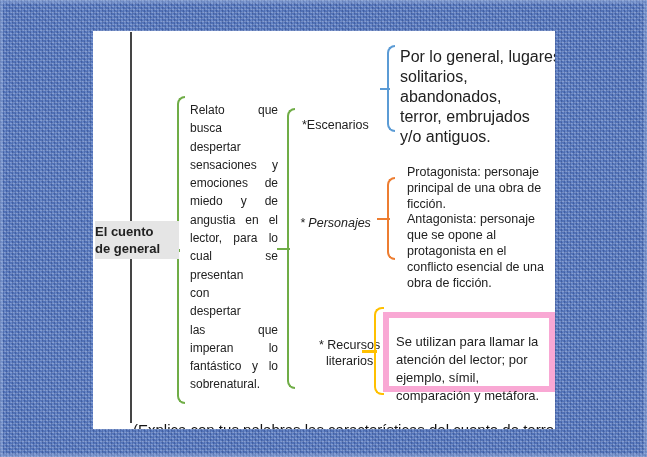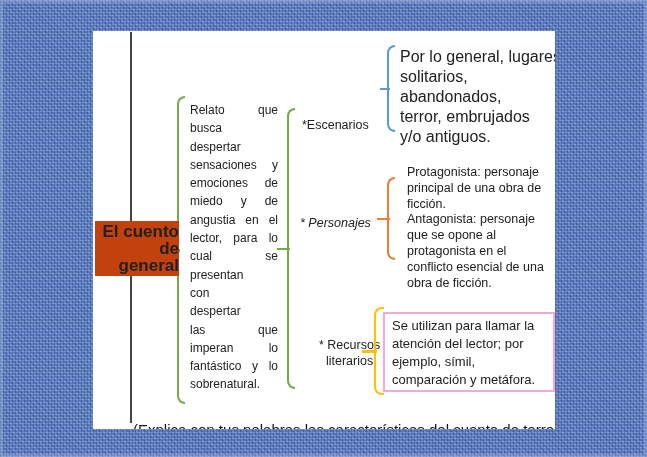--- a/index.html
+++ b/index.html
@@ -18,22 +18,22 @@
   .page{
     position:absolute;left:93px;top:31px;width:462px;height:398px;
     background:#ffffff;overflow:hidden;color:#212121;
   }
   .vline{
     position:absolute;left:37px;top:1px;width:2px;height:391px;
     background:#454545;z-index:1;
   }
   .root-title{
     position:absolute;left:2px;top:190px;width:84px;z-index:2;
-    background:#c2410c;text-align:right;
-    font-weight:bold;font-size:17px;line-height:17px;padding:2px 0;
+    background:#e5e5e5;text-align:left;
+    font-weight:bold;font-size:13px;line-height:17px;padding:2px 0;
   }
   
   .brace{position:absolute;--c:#70AD47;--tick:8px;}
   .brace::before{
     content:"";position:absolute;left:var(--tick);right:0;top:0;height:calc(50% - 1px);
     border-left:2.5px solid var(--c);border-top:2.5px solid var(--c);border-top-left-radius:8px;
   }
   .brace::after{
     content:"";position:absolute;left:var(--tick);right:0;bottom:0;height:calc(50% - 1px);
     border-left:2.5px solid var(--c);border-bottom:2.5px solid var(--c);border-bottom-left-radius:8px;
@@ -47,22 +47,22 @@
     font-size:12px;line-height:18.3px;overflow:hidden;
   }
   .para > div{text-align:justify;text-align-last:justify;}
   .para > div:last-child{text-align-last:left;}
   .branch-label{position:absolute;font-size:12.5px;line-height:16px;white-space:nowrap;}
   .detail{position:absolute;font-size:16px;}
   .detail-esc{left:307px;top:16px;width:165px;line-height:20px;}
   .detail-per{left:307px;top:134px;width:165px;font-size:12.5px;line-height:15.8px;margin-left:7px;}
   .recursos-box{
     position:absolute;left:290px;top:281px;width:172px;height:80px;
-    border:2px solid #f9a8d4;background:#fff;box-sizing:border-box;
-    padding:3px 7px;font-size:13px;line-height:18px;
+    border:6px solid #f9a8d4;background:#fff;box-sizing:border-box;
+    padding:15px 7px;font-size:13px;line-height:18px;
   }
   .clipped-caption{
     position:absolute;left:40px;top:390px;width:420px;
     font-size:15px;line-height:18px;color:#141414;white-space:nowrap;
   }
 </style>
 </head>
 <body>
 
 <div class="canvas">

